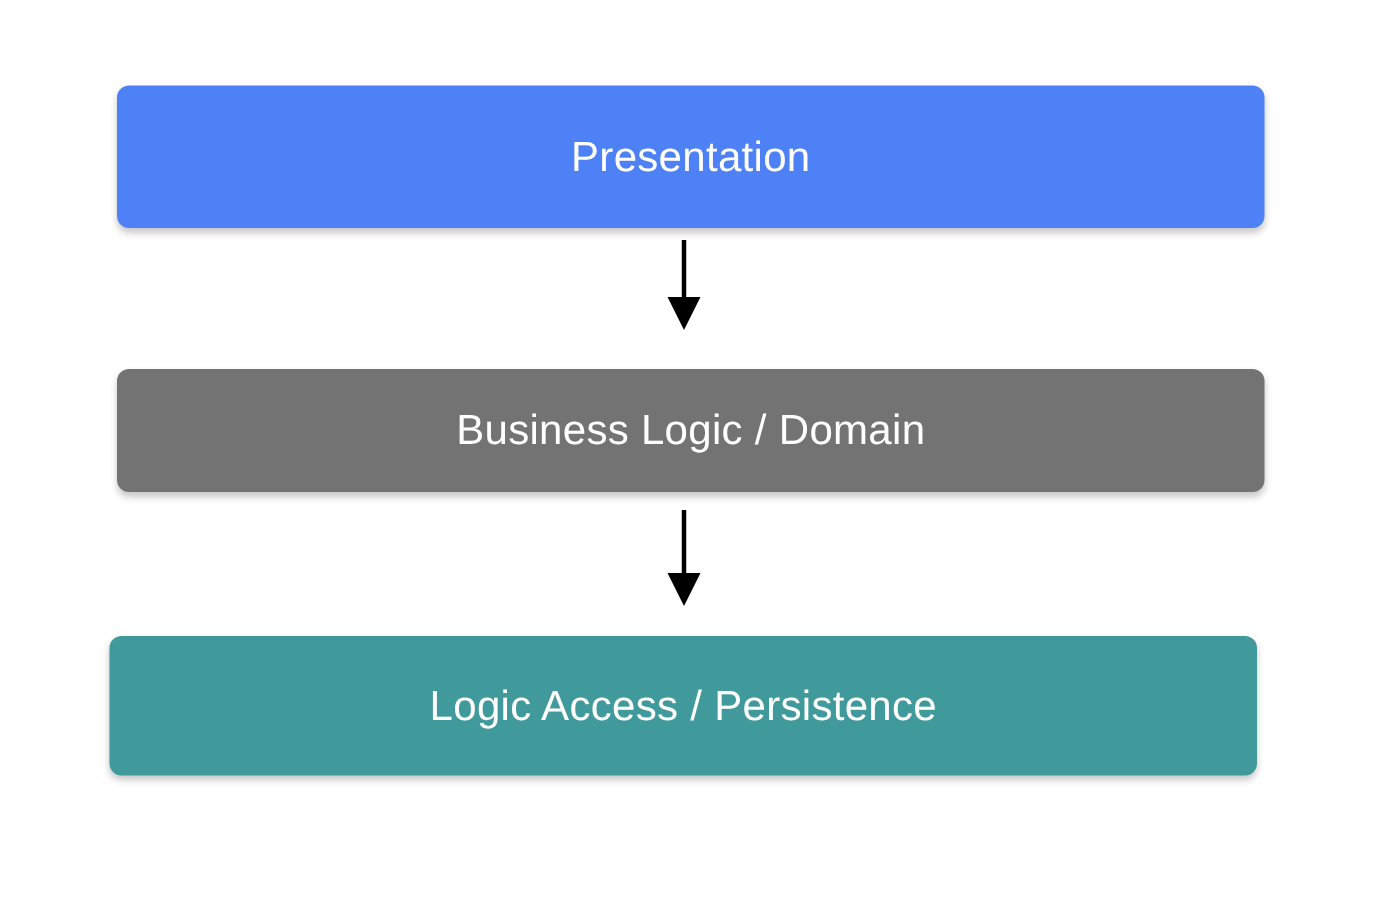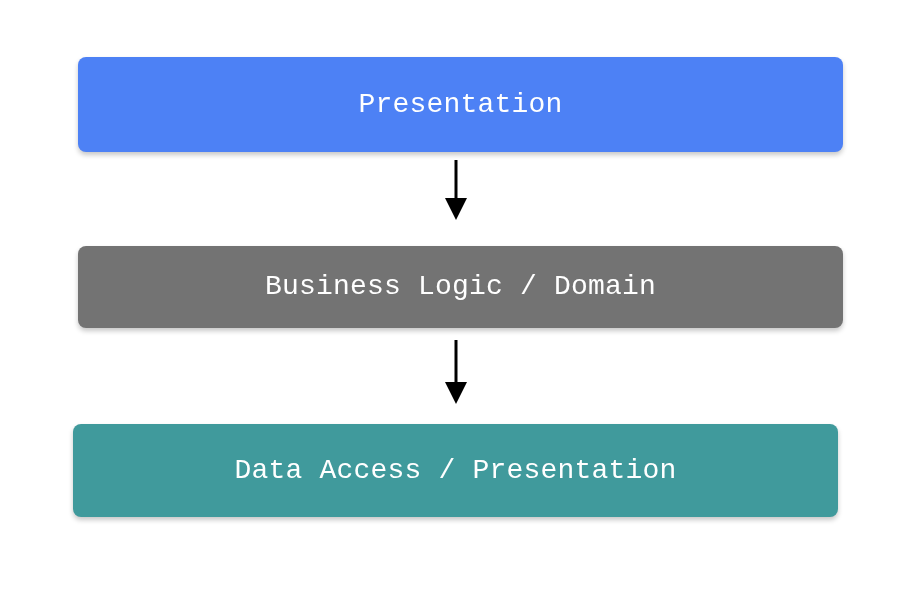--- a/index.html
+++ b/index.html
@@ -26,21 +26,21 @@
     display: flex;
     align-items: center;
     justify-content: center;
     border-radius: 8px;
     box-shadow: 0 3px 5px rgba(0, 0, 0, 0.22);
     box-sizing: border-box;
   }
 
   .layer-label {
     color: #ffffff;
-    font-family: Liberation Mono, monospace;
+    font-family: Liberation Sans, sans-serif;
     font-size: 28px;
     font-weight: 400;
     line-height: 1;
     letter-spacing: 0.2px;
     white-space: nowrap;
     text-align: center;
   }
 
   
   #layer-presentation {
@@ -99,16 +99,16 @@
   </div>
 
   <div class="flow-arrow" id="arrow-business-to-data">
     <svg width="44" height="66" viewBox="0 0 44 66" aria-hidden="true">
       <line x1="22" y1="0" x2="22" y2="46" stroke="#000000" stroke-width="3"></line>
       <polygon points="22,64 11,42 33,42" fill="#000000"></polygon>
     </svg>
   </div>
 
   <div class="layer-box" id="layer-data-access" style="background:#409a9c">
-    <span class="layer-label">Data Access / Presentation</span>
+    <span class="layer-label">Logic Access / Persistence</span>
   </div>
 
 </div>
 
 </body></html>

